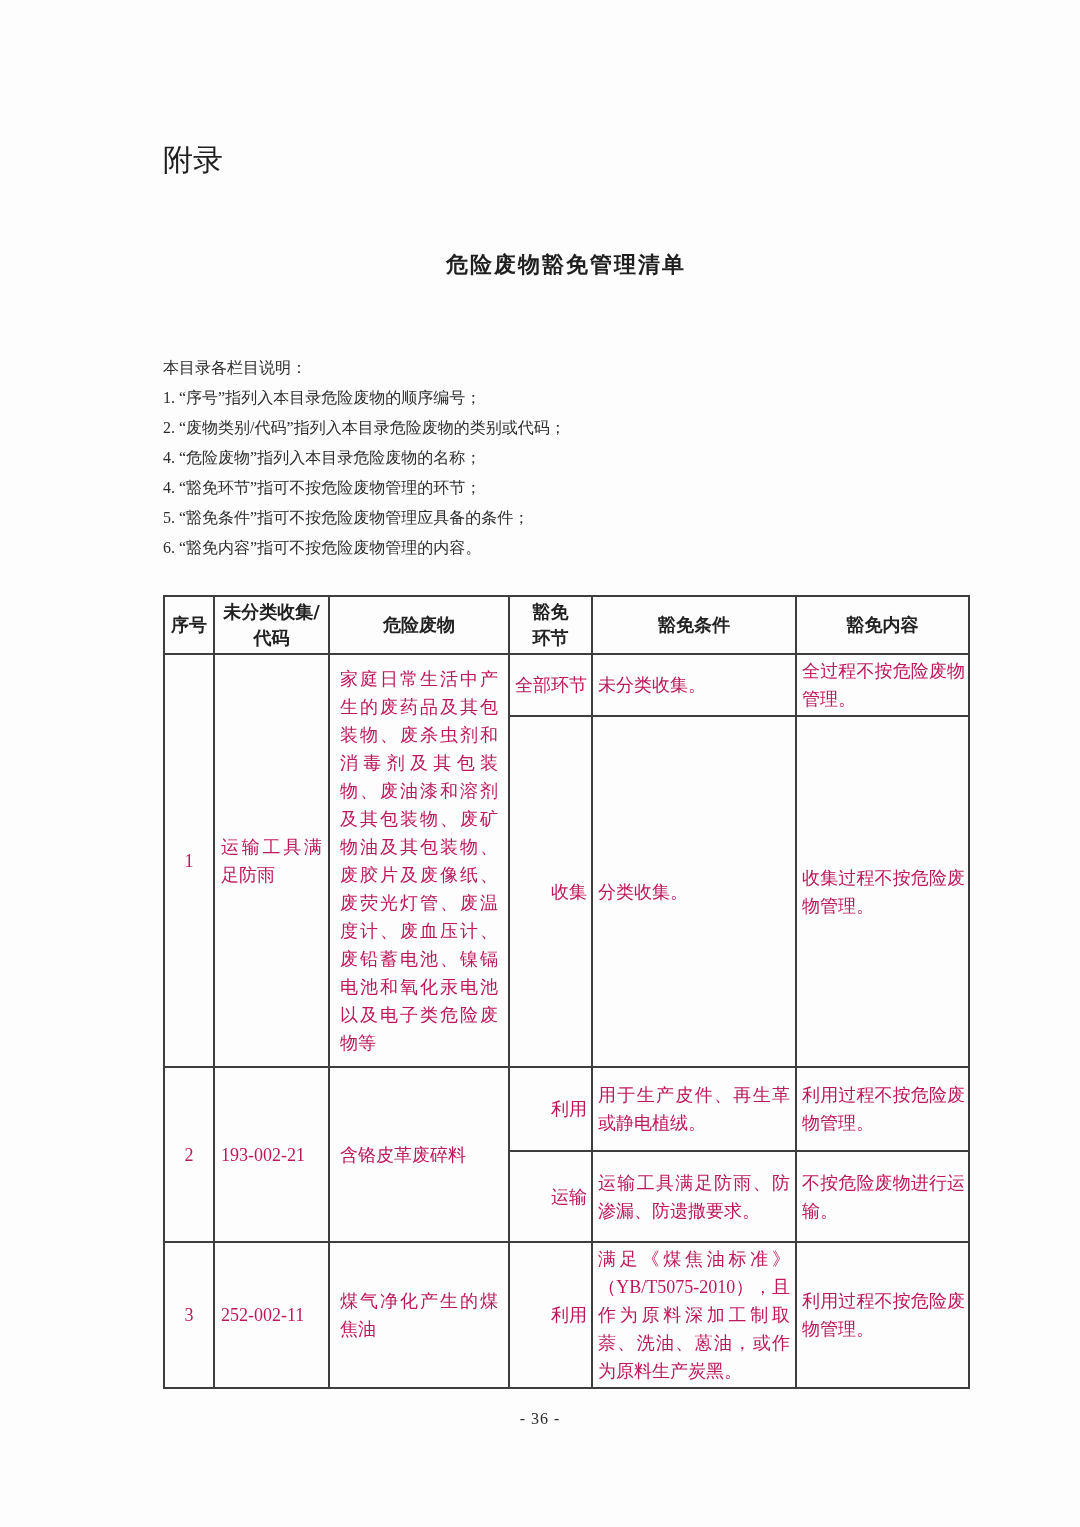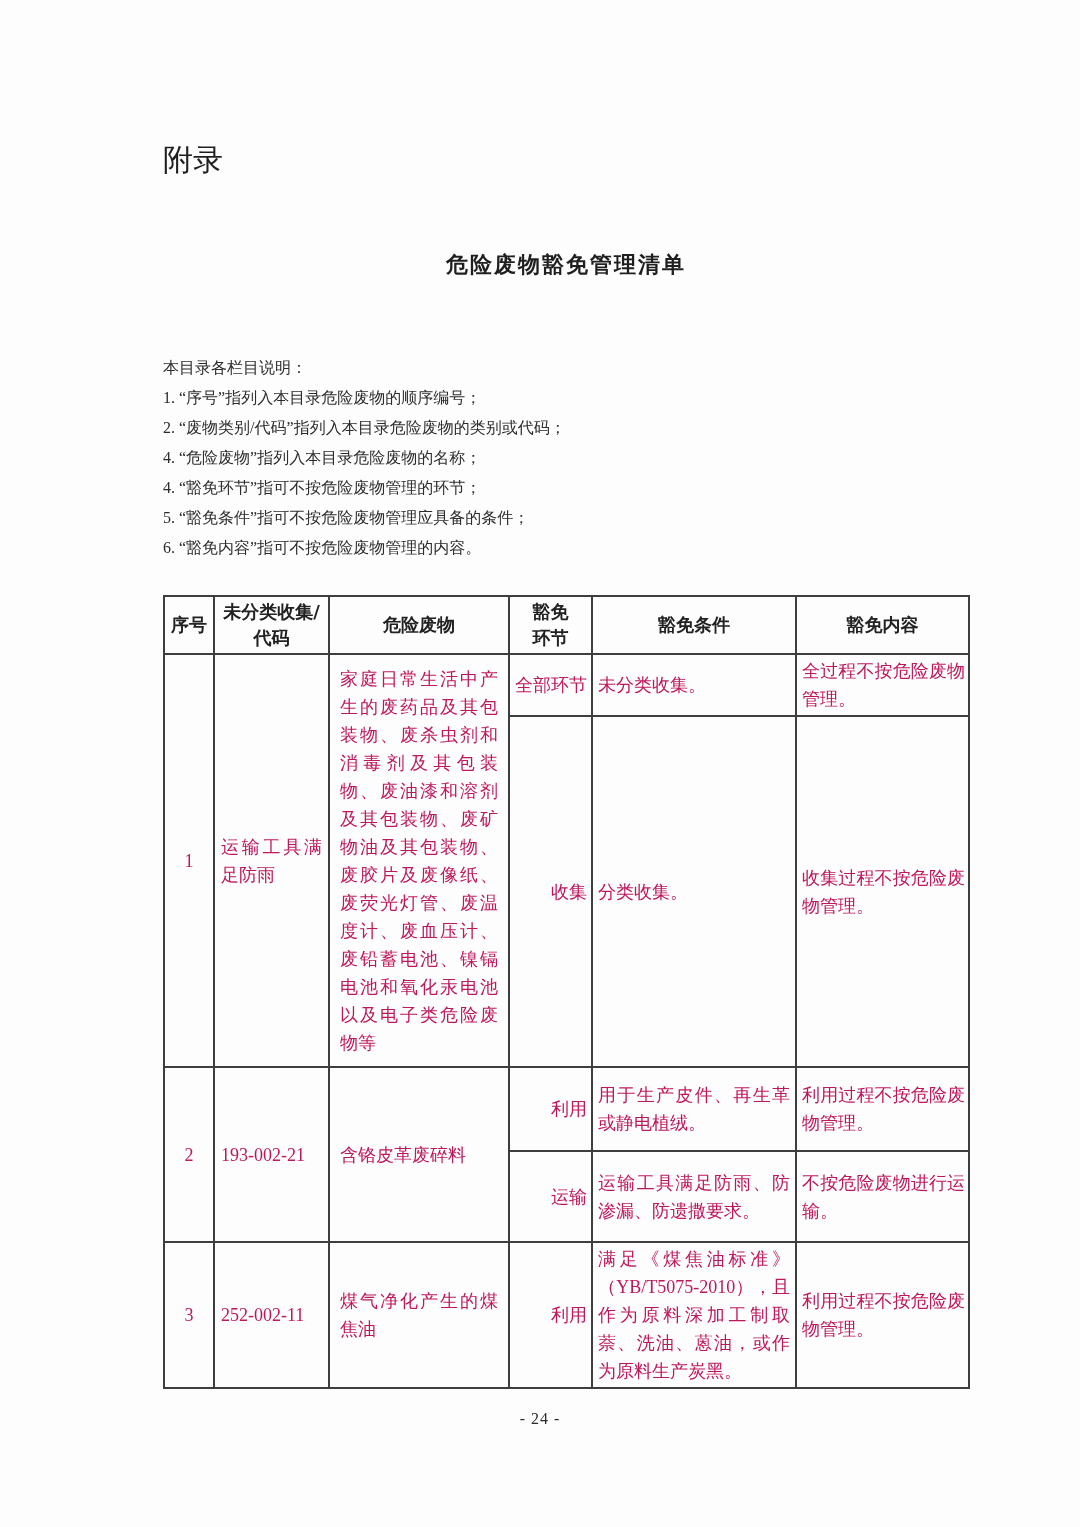--- a/index.html
+++ b/index.html
@@ -174,14 +174,14 @@
         <td class="c-cat">252-002-11</td>
         <td class="c-waste">煤气净化产生的煤焦油</td>
         <td class="c-link">利用</td>
         <td class="c-cond">满足《煤焦油标准》（YB/T5075-2010），且作为原料深加工制取萘、洗油、蒽油，或作为原料生产炭黑。</td>
         <td class="c-cont">利用过程不按危险废物管理。</td>
       </tr>
     </tbody>
       </table>
   </div>
 
-  <div class="page-num">- 24 -</div>
+  <div class="page-num">- 36 -</div>
 </div>
 
 </body></html>

